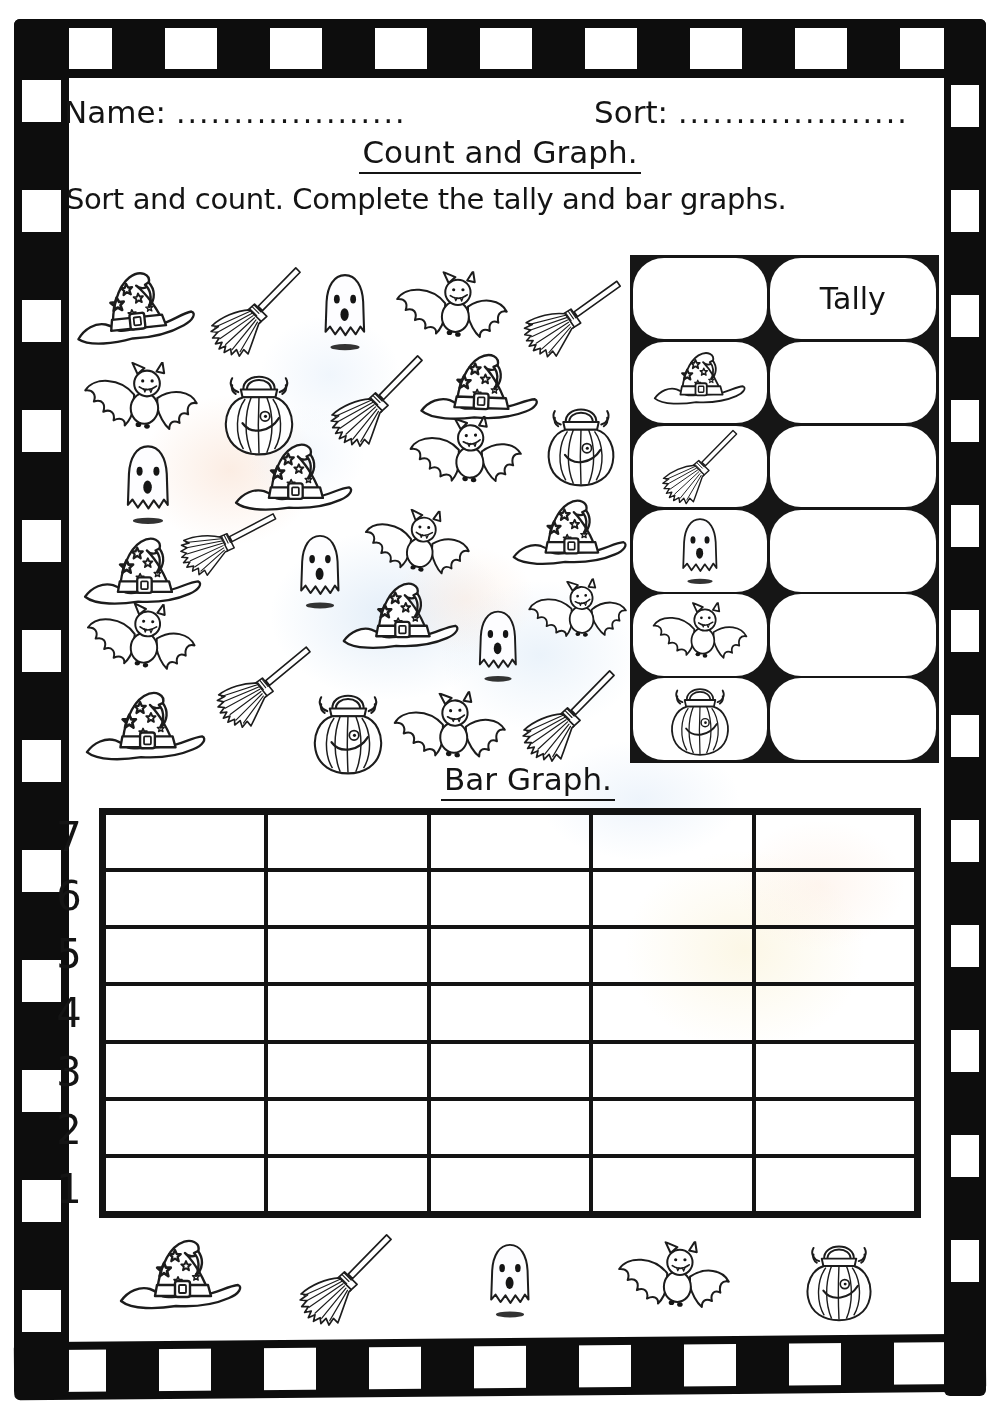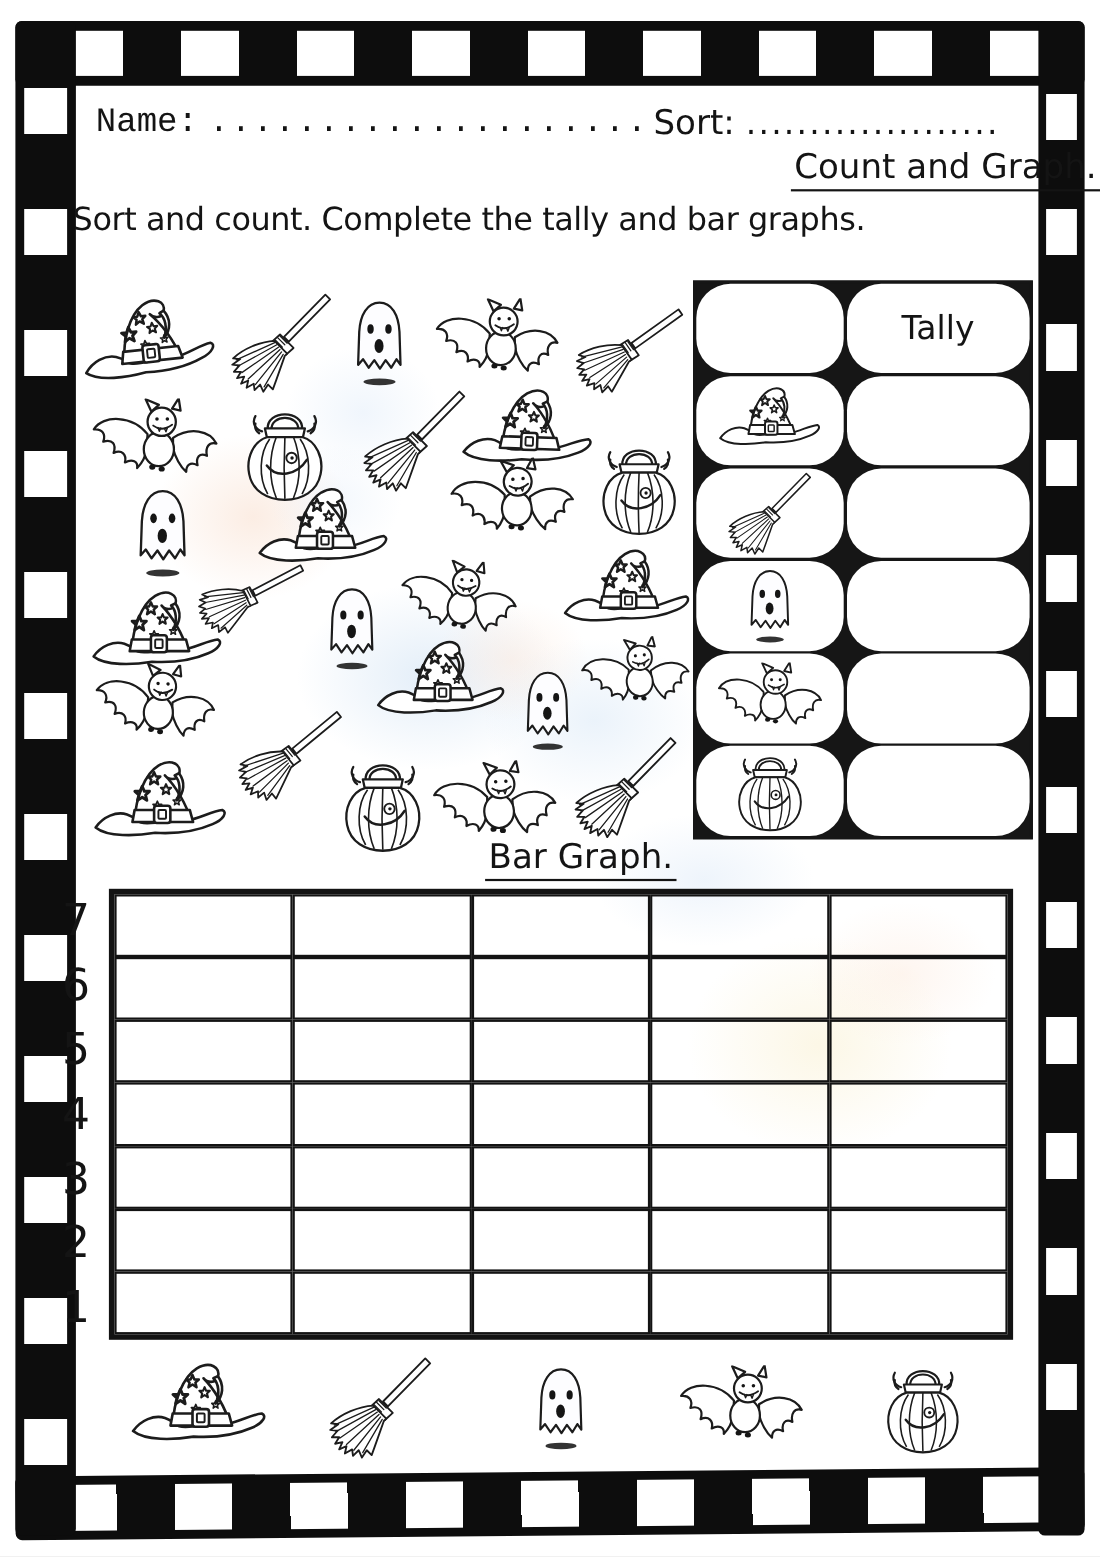--- a/index.html
+++ b/index.html
@@ -26,24 +26,24 @@
   .band-bottom i{left:40px;right:22px;top:8px;bottom:8px;
      background:repeating-linear-gradient(90deg,#fff 0 52px,transparent 52px 105px);}
   .band-left{left:14px;top:19px;width:55px;height:1377px;}
   .band-left i{left:8px;right:8px;top:61px;bottom:64px;
      background:repeating-linear-gradient(180deg,#fff 0 42px,transparent 42px 110px);}
   .band-right{left:944px;top:19px;width:42px;height:1377px;}
   .band-right i{left:7px;right:7px;top:66px;bottom:60px;
      background:repeating-linear-gradient(180deg,#fff 0 42px,transparent 42px 105px);}
   
   .field{position:absolute;top:94px;font-size:31px;white-space:nowrap;}
-  .field-name{left:87px;font-family:Liberation Mono, monospace;}
+  .field-name{left:64px;}
   .field-date{left:594px;}
   .dots{letter-spacing:2px;margin-left:10px;font-size:30px;}
-  .sheet-title{position:absolute;top:134px;left:0;width:1000px;text-align:right;font-size:31px;}
+  .sheet-title{position:absolute;top:134px;left:0;width:1000px;text-align:center;font-size:31px;}
   .underlined{display:inline-block;border-bottom:2.5px solid #141414;padding:0 3px 2px;}
   .instruction{position:absolute;top:182px;left:66px;width:880px;font-size:29px;letter-spacing:-0.4px;}
   
   .scatter{position:absolute;inset:0;}
   .scatter-item{position:absolute;line-height:0;}
   
   .tally{position:absolute;left:630px;top:255px;width:303px;height:502px;
      border:3px solid #161616;background:#161616;display:grid;
      grid-template-columns:134px 1fr;grid-template-rows:81px repeat(5,1fr);gap:2.5px;}
   .t-cell{background:#fff;display:flex;align-items:center;justify-content:center;line-height:0;border-radius:31px;}

